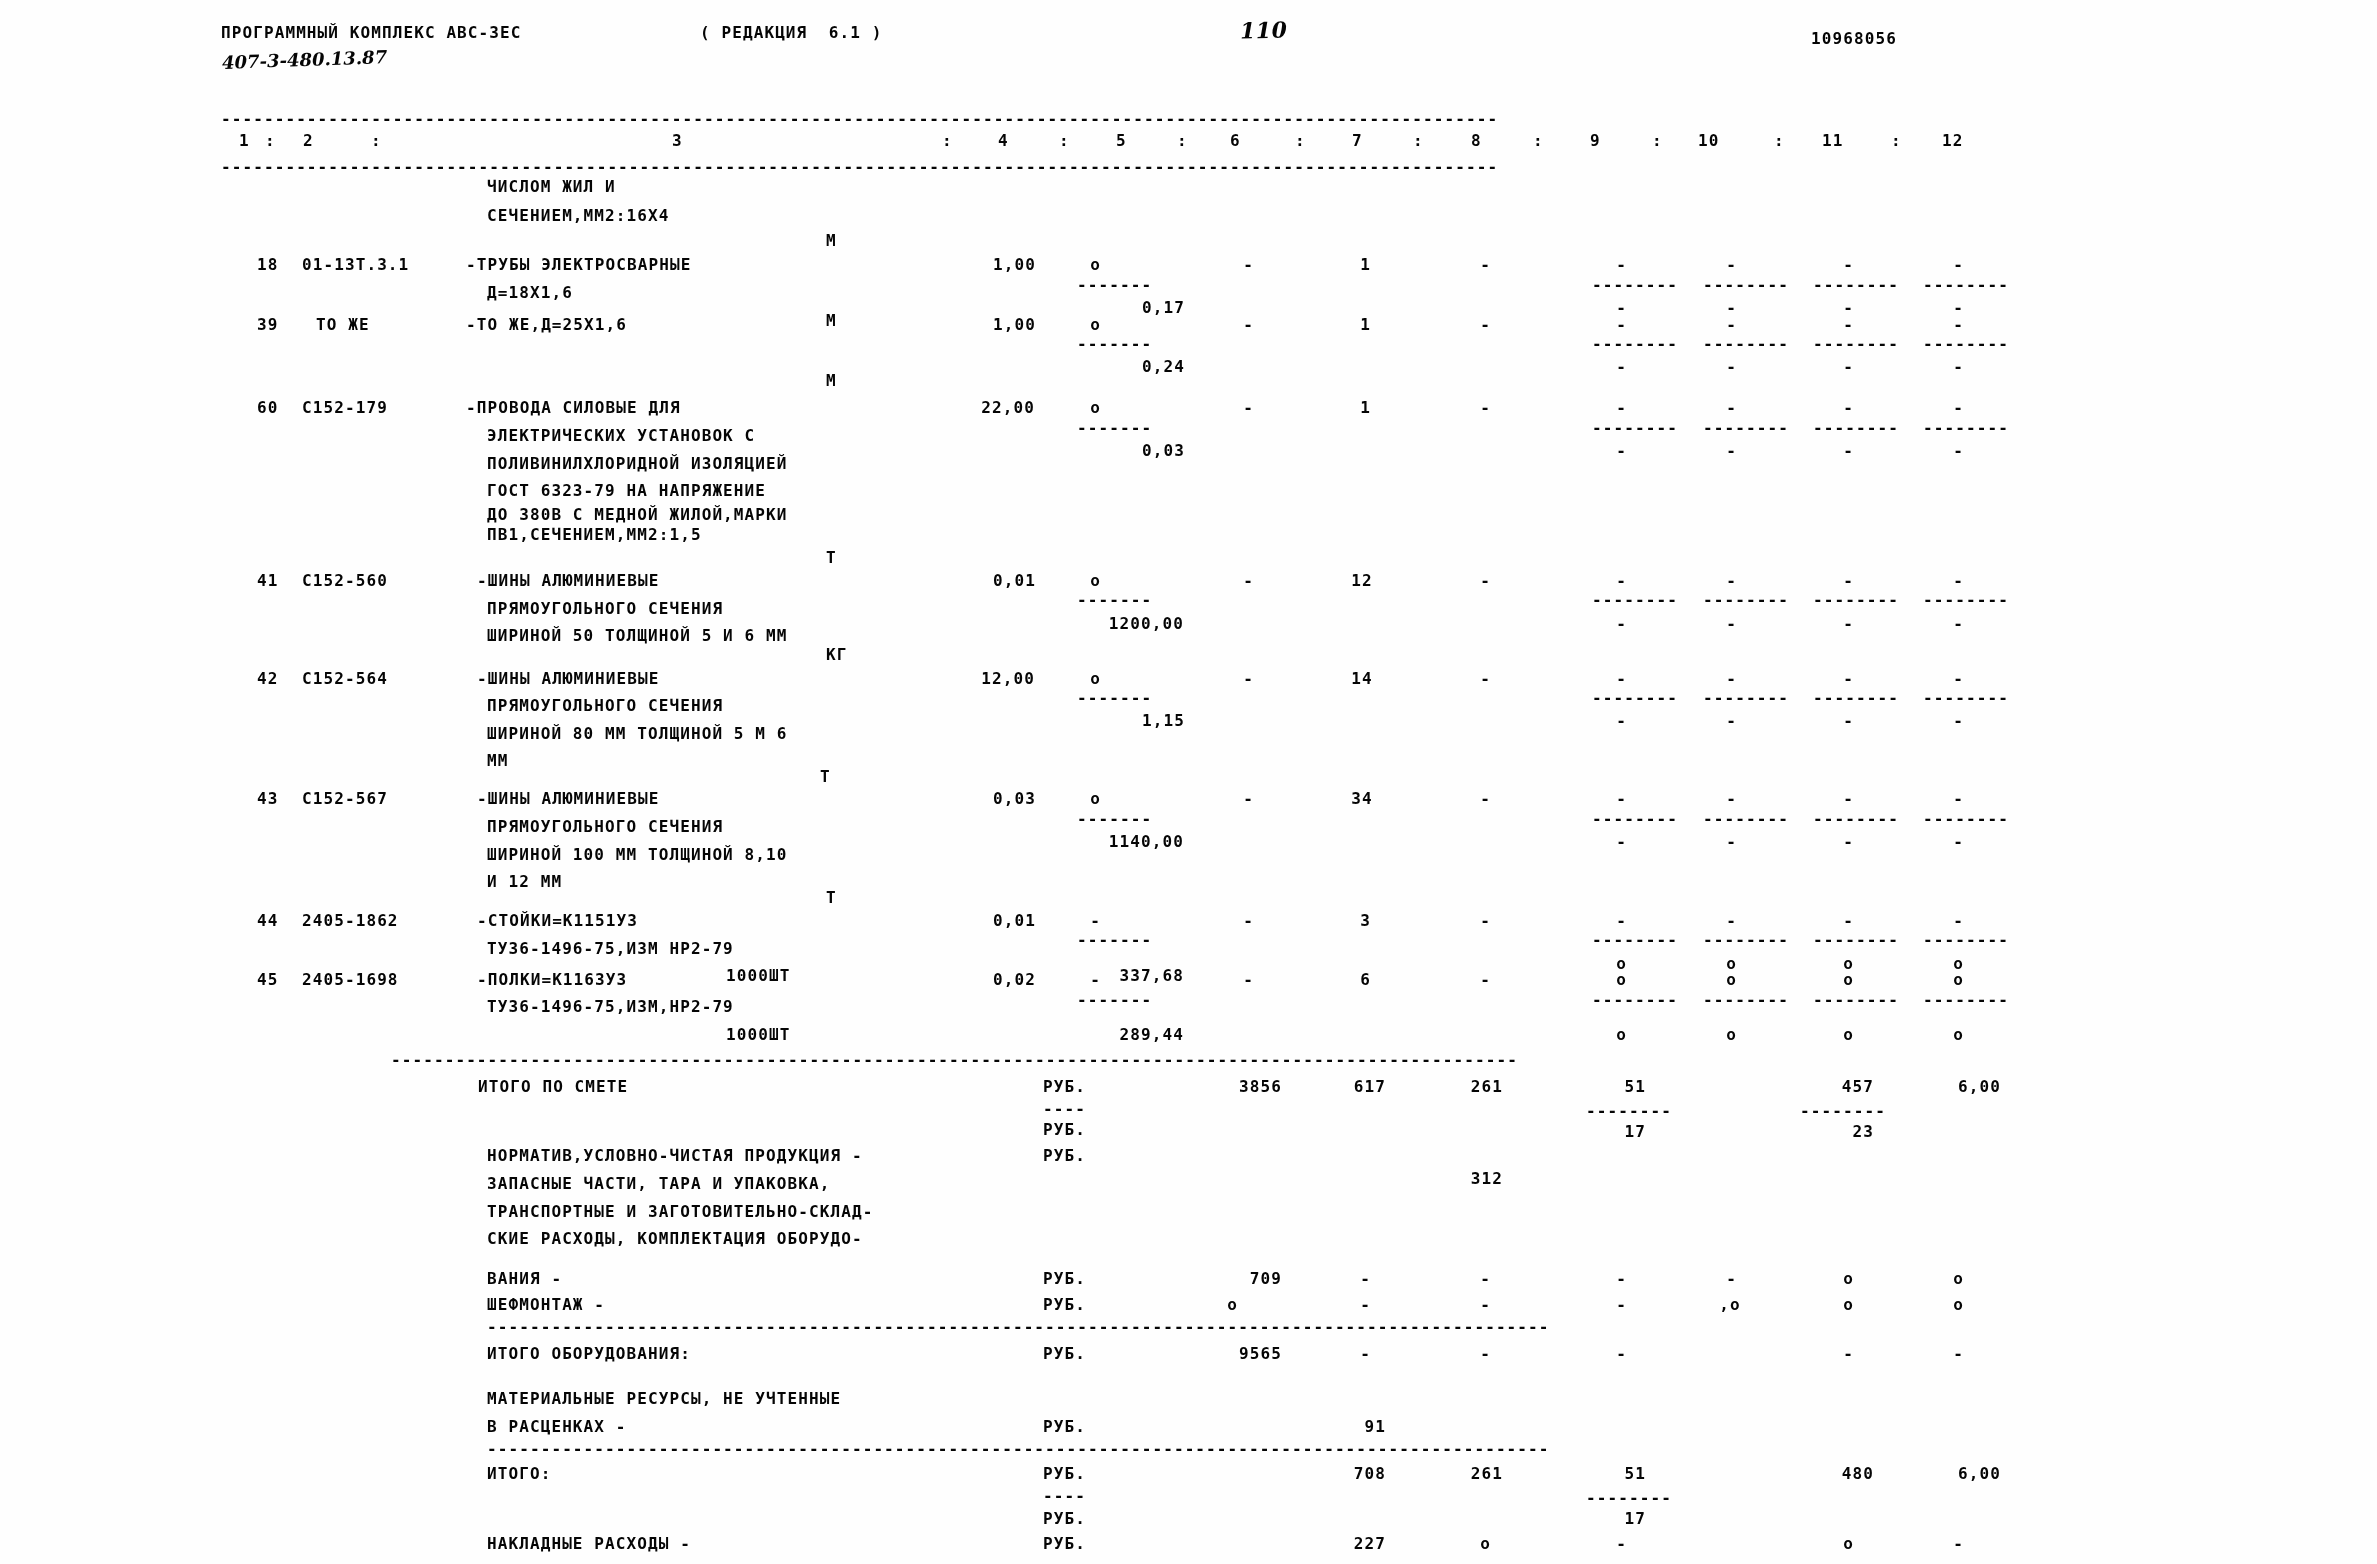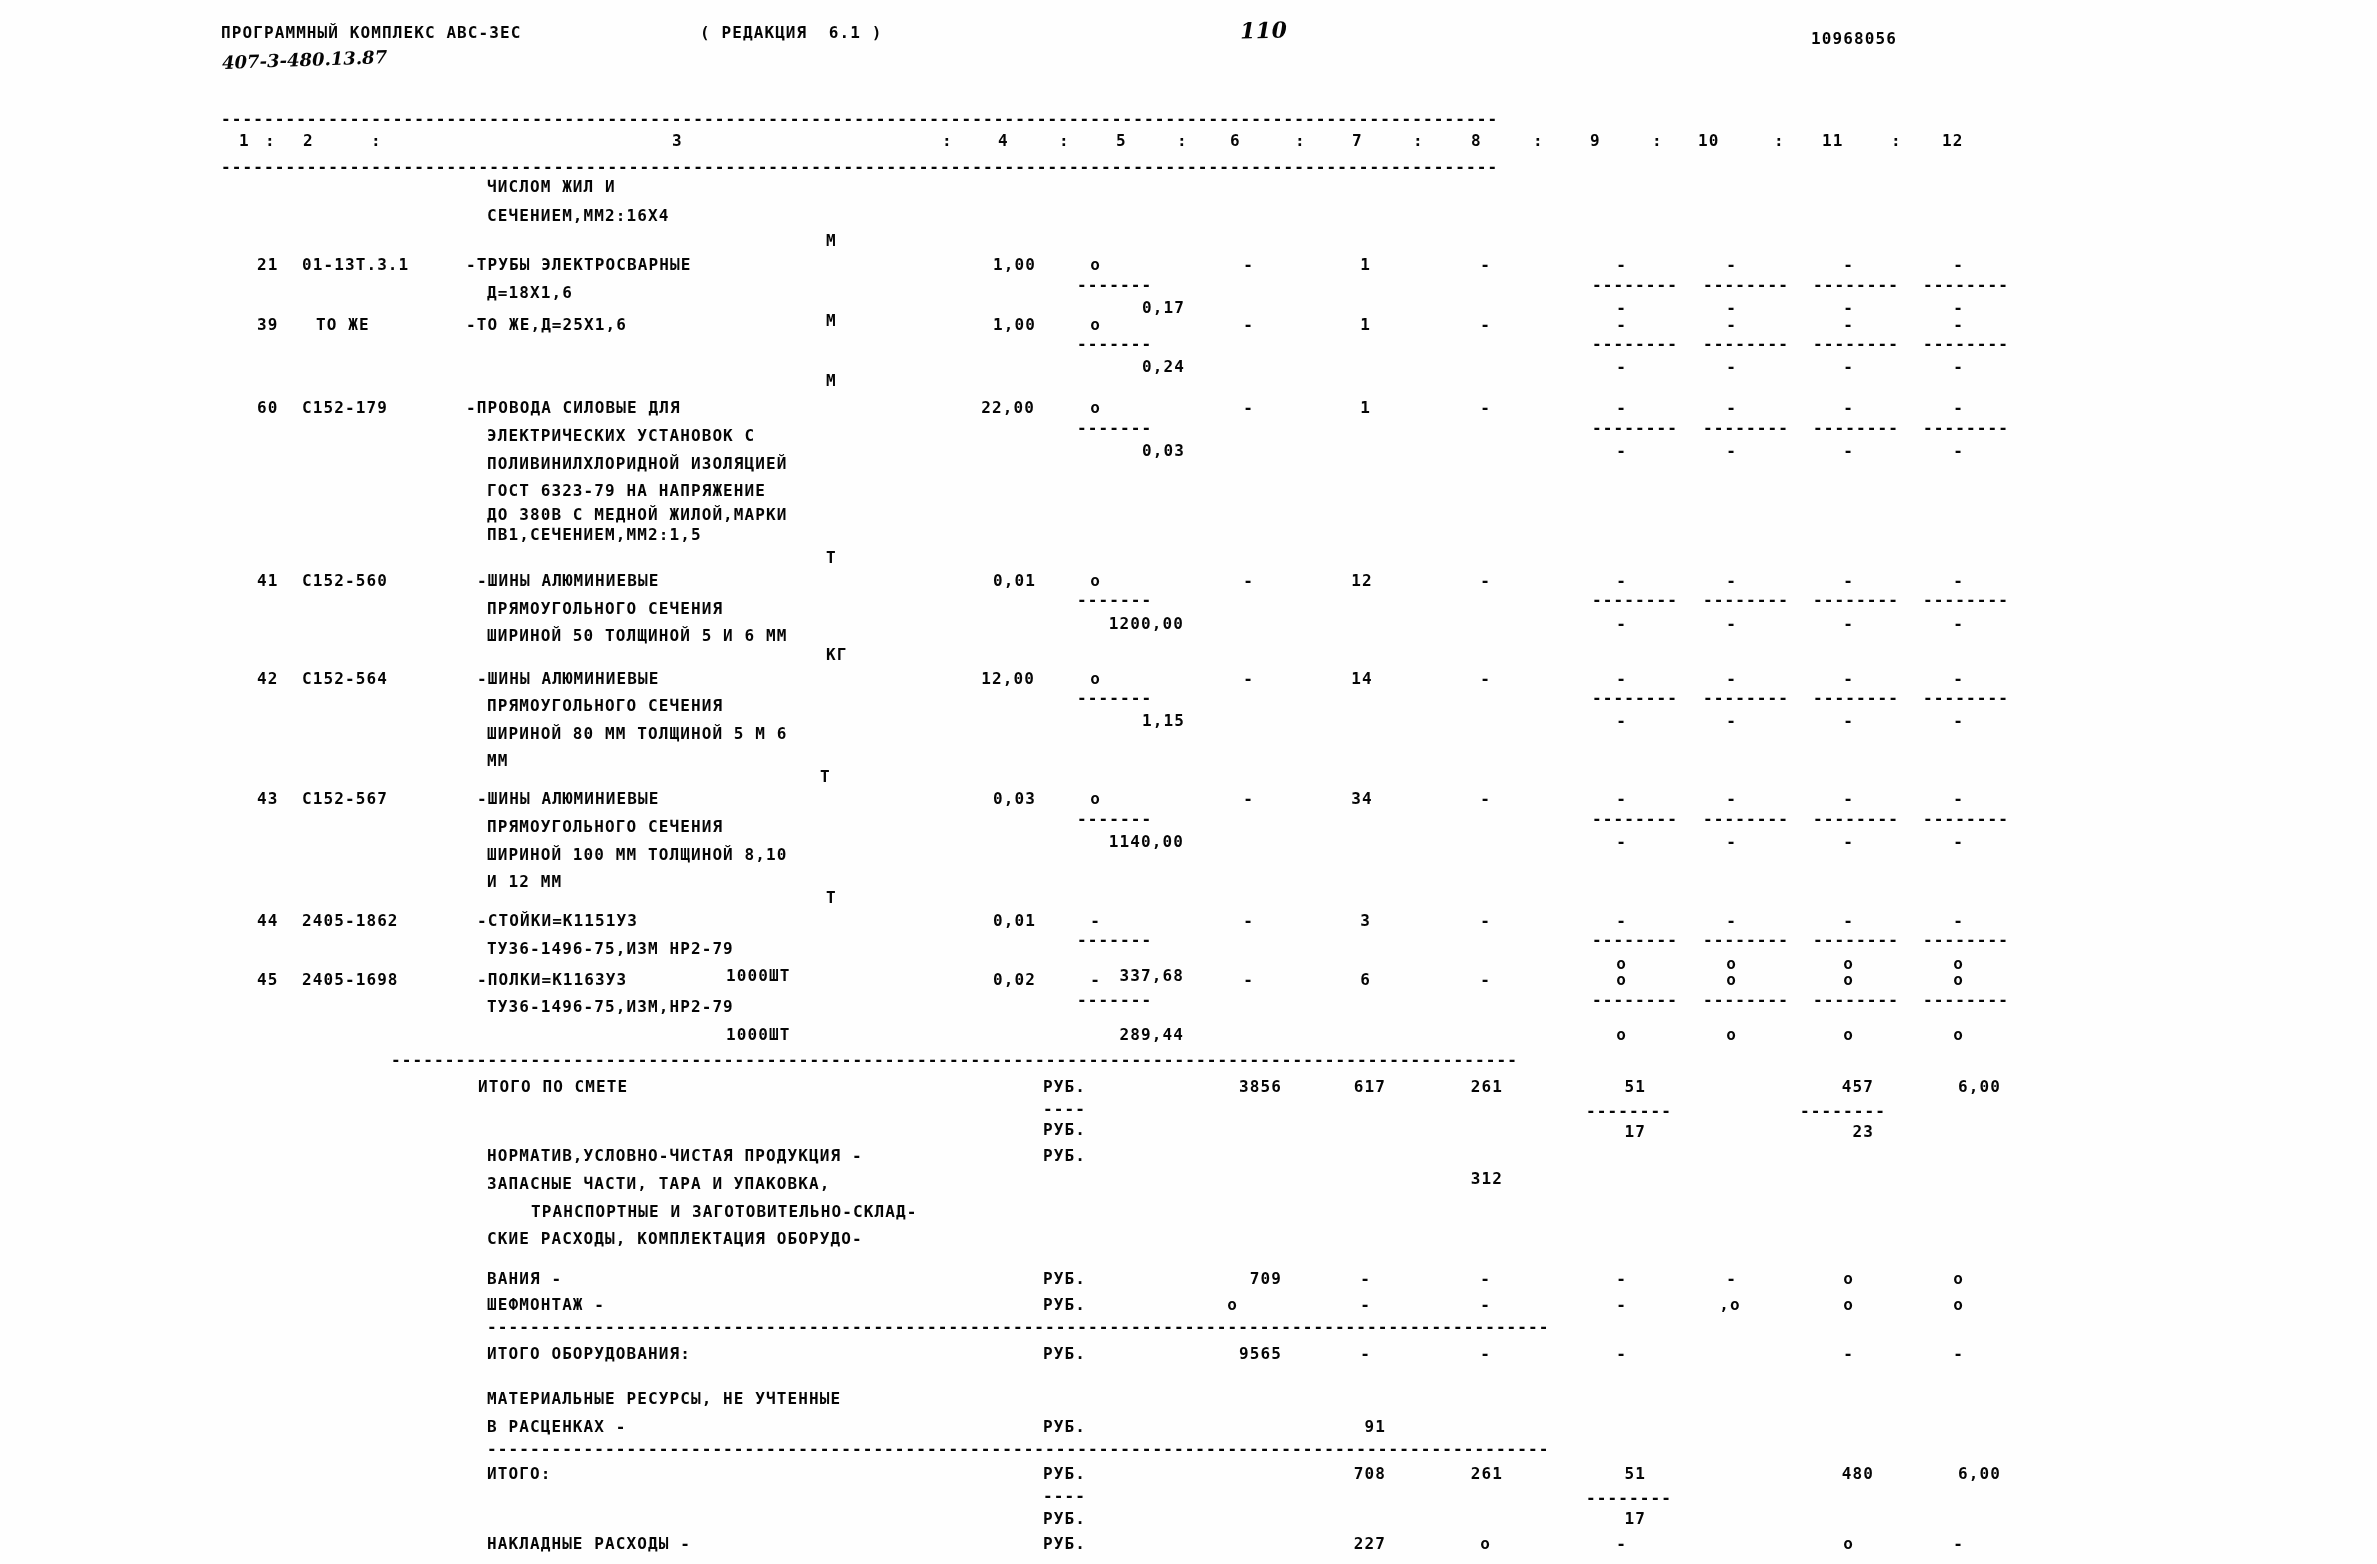--- a/index.html
+++ b/index.html
@@ -100,21 +100,21 @@
   <div class="t sz-body" style="left:1822px; top:133px;">11</div>
   <div class="t sz-body" style="left:1891px; top:133px;">:</div>
   <div class="t sz-body" style="left:1942px; top:133px;">12</div>
 
   <div class="rule" style="left:221px; top:159px; width:1910px;">-----------------------------------------------------------------------------------------------------------------------</div>
 
   <div class="t sz-body" style="left:487px; top:179px;">ЧИСЛОМ ЖИЛ И</div>
   <div class="t sz-body" style="left:487px; top:208px;">СЕЧЕНИЕМ,ММ2:16Х4</div>
   <div class="t sz-body" style="left:826px; top:233px;">М</div>
 
-  <div class="t sz-body" style="left:257px; top:257px;">21</div>
+  <div class="t sz-body" style="left:257px; top:257px;">18</div>
   <div class="t sz-body" style="left:302px; top:257px;">01-13Т.3.1</div>
   <div class="t sz-body" style="left:466px; top:257px;text-align:right;">-ТРУБЫ ЭЛЕКТРОСВАРНЫЕ</div>
   <div class="t sz-body" style="left:487px; top:285px;">Д=18Х1,6</div>
   <div class="t sz-body r" style="left:954px; top:257px; width:82px;">1,00</div>
   <div class="t sz-body ctr" style="left:1081px; top:257px; width:29px;">o</div>
   <div class="rule" style="left:1077px; top:277px; width:101px;">-------</div>
   <div class="t sz-body r" style="left:1081px; top:300px; width:104px;">0,17</div>
   <div class="t sz-body ctr" style="left:1234px; top:257px; width:29px;">-</div>
   <div class="t sz-body ctr" style="left:1351px; top:257px; width:29px;">1</div>
   <div class="t sz-body ctr" style="left:1471px; top:257px; width:29px;">-</div>
@@ -329,21 +329,21 @@
   <div class="rule" style="left:1586px; top:1103px; width:105px;">--------</div>
   <div class="rule" style="left:1800px; top:1103px; width:105px;">--------</div>
   <div class="t sz-body r" style="left:1567px; top:1124px; width:79px;">17</div>
   <div class="t sz-body r" style="left:1795px; top:1124px; width:79px;">23</div>
 
   <div class="t sz-body" style="left:1043px; top:1122px;">РУБ.</div>
   <div class="t sz-body" style="left:487px; top:1148px;">НОРМАТИВ,УСЛОВНО-ЧИСТАЯ ПРОДУКЦИЯ -</div>
   <div class="t sz-body" style="left:1043px; top:1148px;">РУБ.</div>
   <div class="t sz-body r" style="left:1424px; top:1171px; width:79px;">312</div>
   <div class="t sz-body" style="left:487px; top:1176px;">ЗАПАСНЫЕ ЧАСТИ, ТАРА И УПАКОВКА,</div>
-  <div class="t sz-body" style="left:487px; top:1204px;margin-left:44px;">ТРАНСПОРТНЫЕ И ЗАГОТОВИТЕЛЬНО-СКЛАД-</div>
+  <div class="t sz-body" style="left:487px; top:1204px;">ТРАНСПОРТНЫЕ И ЗАГОТОВИТЕЛЬНО-СКЛАД-</div>
   <div class="t sz-body" style="left:487px; top:1231px;">СКИЕ РАСХОДЫ, КОМПЛЕКТАЦИЯ ОБОРУДО-</div>
 
   <div class="t sz-body" style="left:487px; top:1271px;">ВАНИЯ -</div>
   <div class="t sz-body" style="left:1043px; top:1271px;">РУБ.</div>
   <div class="t sz-body r" style="left:1187px; top:1271px; width:95px;">709</div>
   <div class="t sz-body ctr" style="left:1351px; top:1271px; width:29px;">-</div>
   <div class="t sz-body ctr" style="left:1471px; top:1271px; width:29px;">-</div>
   <div class="t sz-body ctr" style="left:1607px; top:1271px; width:29px;">-</div>
   <div class="t sz-body ctr" style="left:1717px; top:1271px; width:29px;">-</div>
   <div class="t sz-body ctr" style="left:1834px; top:1271px; width:29px;">o</div>

